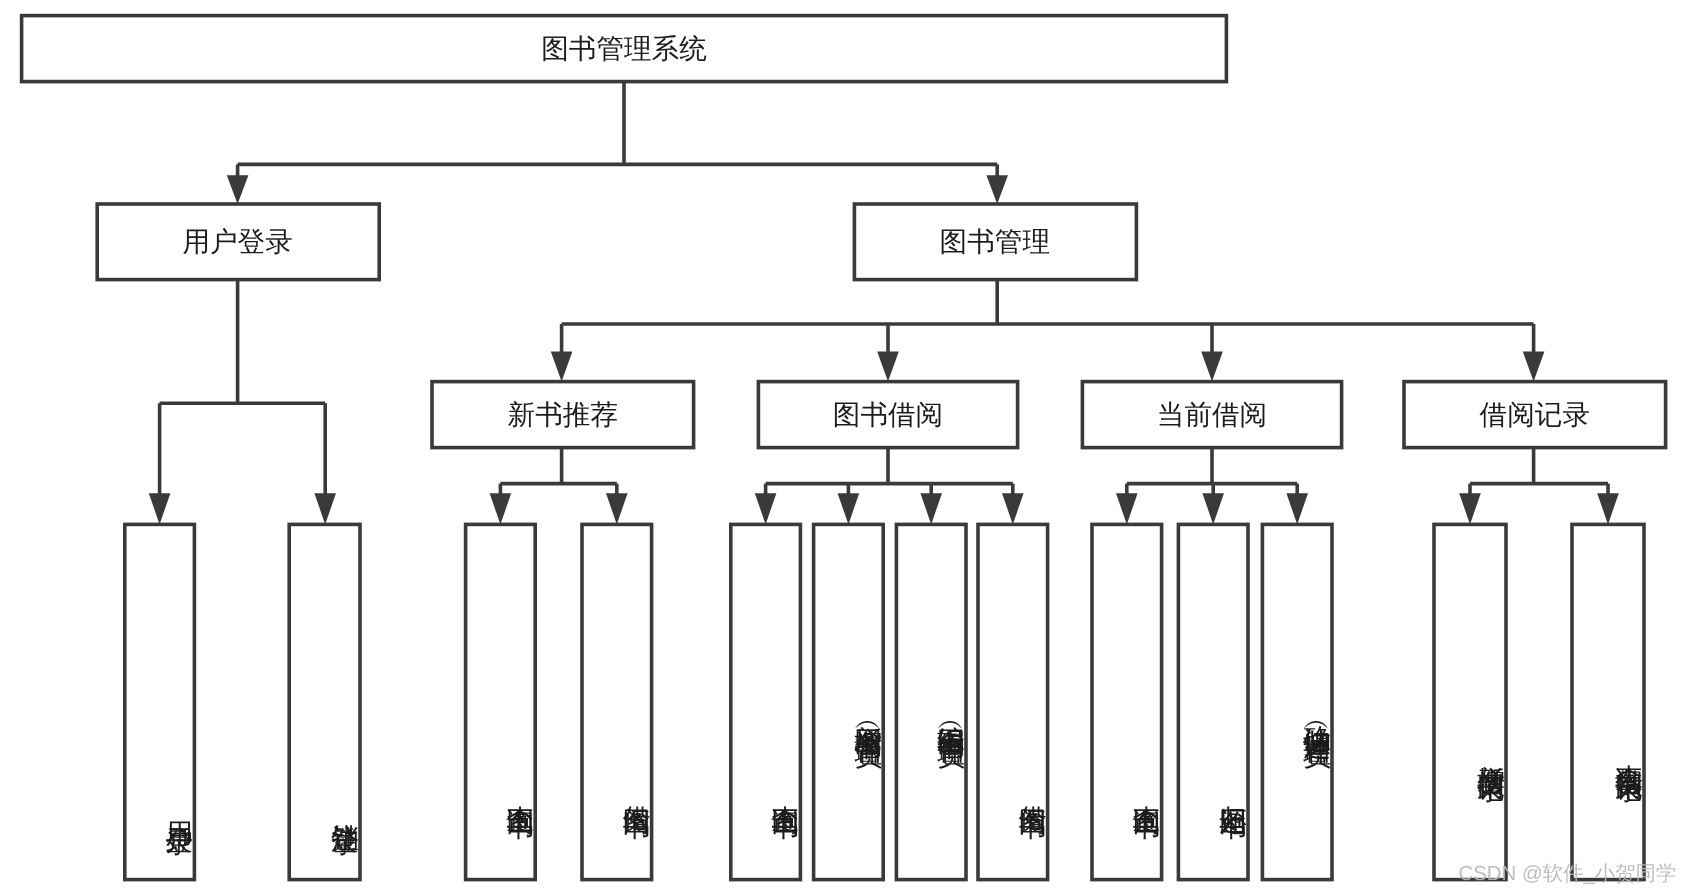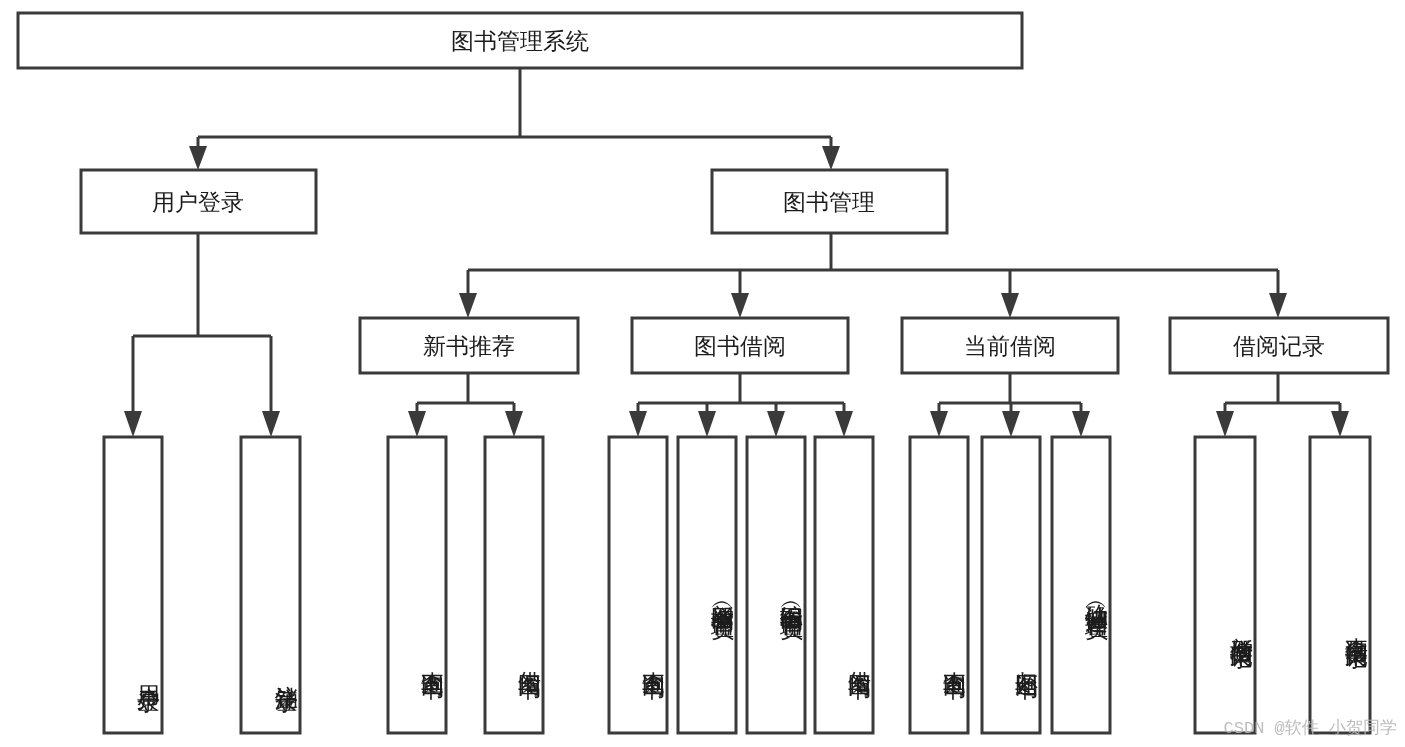--- a/index.html
+++ b/index.html
@@ -64,21 +64,21 @@
     align-items: flex-start;
     justify-content: center;
     text-align: center;
     white-space: nowrap;
     pointer-events: none;
   }
   .watermark {
     position: absolute;
     right: 8px;
     bottom: 8px;
-    font-family: Liberation Mono, monospace;
+    font-family: Liberation Sans, sans-serif;
     font-size: 17px;
     color: #b8b8b8;
     opacity: 0.92;
     white-space: nowrap;
     pointer-events: none;
   }
 </style>
 </head>
 <body>
 

